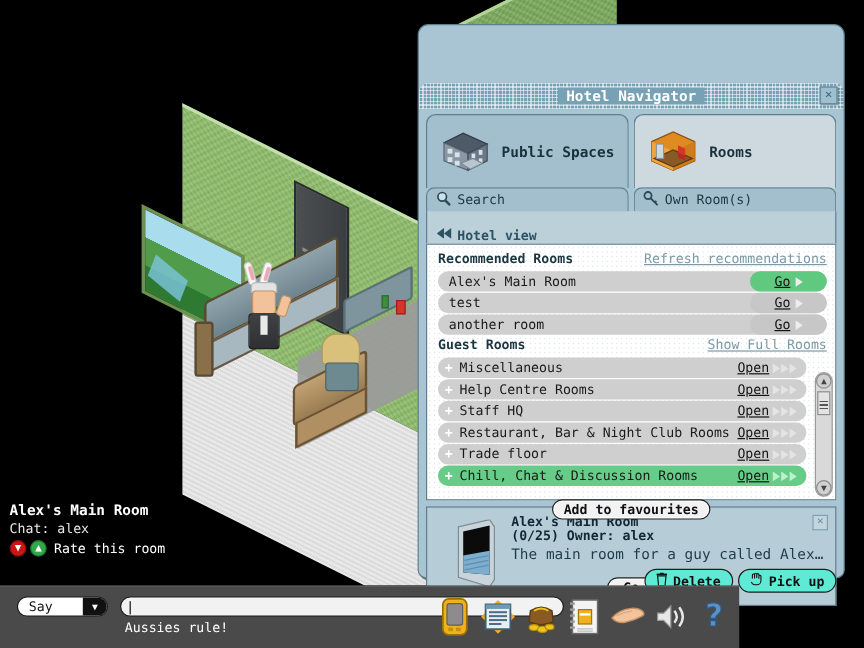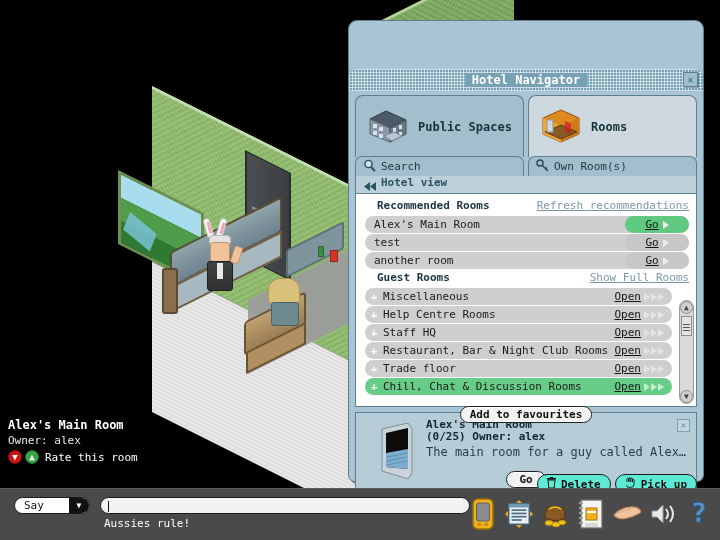--- a/index.html
+++ b/index.html
@@ -239,39 +239,39 @@
   .sub-tab {
     flex:1; height:20px; display:flex; align-items:center; gap:5px;
     padding:0 7px; background:#a3bfcd; border:1px solid #5d7f90;
     border-bottom:none; border-radius:7px 7px 0 0;
     font-size:11px; color:#1e3a46;
   }
   .sub-tab-label { font-size:11px; color:#1b3642; }
 
   
   #hotel-view-bar {
-    margin: 0 6px; height:17px; background:#bcd0da;
+    margin: 0 6px; height:27px; background:#bcd0da;
     border-left:1px solid #5d7f90; border-right:1px solid #5d7f90;
-    display:flex; align-items:flex-start; padding-left:8px; gap:4px;
+    display:flex; align-items:flex-end; padding-left:8px; gap:4px;
   }
   #hotel-view-label { font-size:11px; font-weight:bold; color:#2c5363; }
 
   
   #list-panel {
     margin:0 6px; background:#ffffff;
     border:1px solid #5d7f90;
     height:214px; position:relative; overflow:hidden;
     background-image: radial-gradient(rgba(140,170,185,.45) 0.5px, transparent 0.6px);
     background-size: 4px 4px;
   }
   .section-head {
     display:flex; align-items:baseline; justify-content:space-between;
     padding:5px 7px 3px 9px;
   }
-  .section-title { font-size:11px; font-weight:bold; color:#1b3642;margin-left:12px; }
+  .section-title { font-size:11px; font-weight:bold; color:#1b3642; }
   .section-link { font-size:11px; color:#7c99a6; text-decoration:underline; }
 
   .room-row {
     position:relative; display:flex; align-items:center;
     height:17px; margin:1px 7px 1px 9px;
     background:#cfcfcf; border-radius:9px;
   }
   .room-row.rec { background:#cfcfcf; }
   .room-row.hl { background:#67cc87; }
   .room-name { font-size:11px; color:#1a1a1a; padding-left:9px; flex:1; white-space:nowrap; overflow:hidden; }
@@ -342,21 +342,21 @@
     position:absolute; right:6px; bottom:-13px; display:flex; gap:4px;
   }
   .botbtn {
     background:#5eead4; border:1px solid #1c1c1c; border-radius:10px;
     font-size:11px; font-weight:bold; color:#111; padding:2px 9px;
     display:flex; align-items:center; gap:5px;
   }
 
   
   #bottom-bar {
-    position:absolute; left:0; bottom:0; width:720px; height:52px;
+    position:absolute; left:0; bottom:0; width:616px; height:52px;
     background:#4a4a4a; border-top:1px solid #5e5e5e;
   }
   #say-select {
     position:absolute; left:14px; top:8px; width:76px; height:17px;
     background:#fff; border:1px solid #1a1a1a; border-radius:9px;
     display:flex; align-items:center;
   }
   #say-label { font-size:11px; color:#111; padding-left:9px; flex:1; }
   #say-caret {
     width:20px; height:15px; background:#111; border-radius:0 8px 8px 0;
@@ -449,21 +449,21 @@
       <div style="position:absolute;left:28px;top:28px;width:9px;height:18px;background:#f2c39a;border:1px solid #c29268;border-radius:3px;transform:rotate(18deg);"></div>
     </div>
 
     <div class="iso" id="avatar-blonde">
       <div class="hair-blonde" style="left:2px;top:0;"></div>
       <div class="av-body" style="left:5px;top:24px;width:28px;height:24px;background:#6e8a91;border:1px solid #4c6268;"></div>
     </div>
 
     <div id="room-info">
       <div id="room-info-title">Alex's Main Room</div>
-      <div id="room-info-owner">Owner: alex</div>
+      <div id="room-info-owner">Chat: alex</div>
       <div id="rate-row">
         <div class="rate-btn" id="rate-down">▼</div>
         <div class="rate-btn" id="rate-up">▲</div>
         <div id="rate-label">Rate this room</div>
       </div>
     </div>
   </div>
 
   <div id="navigator">
 

